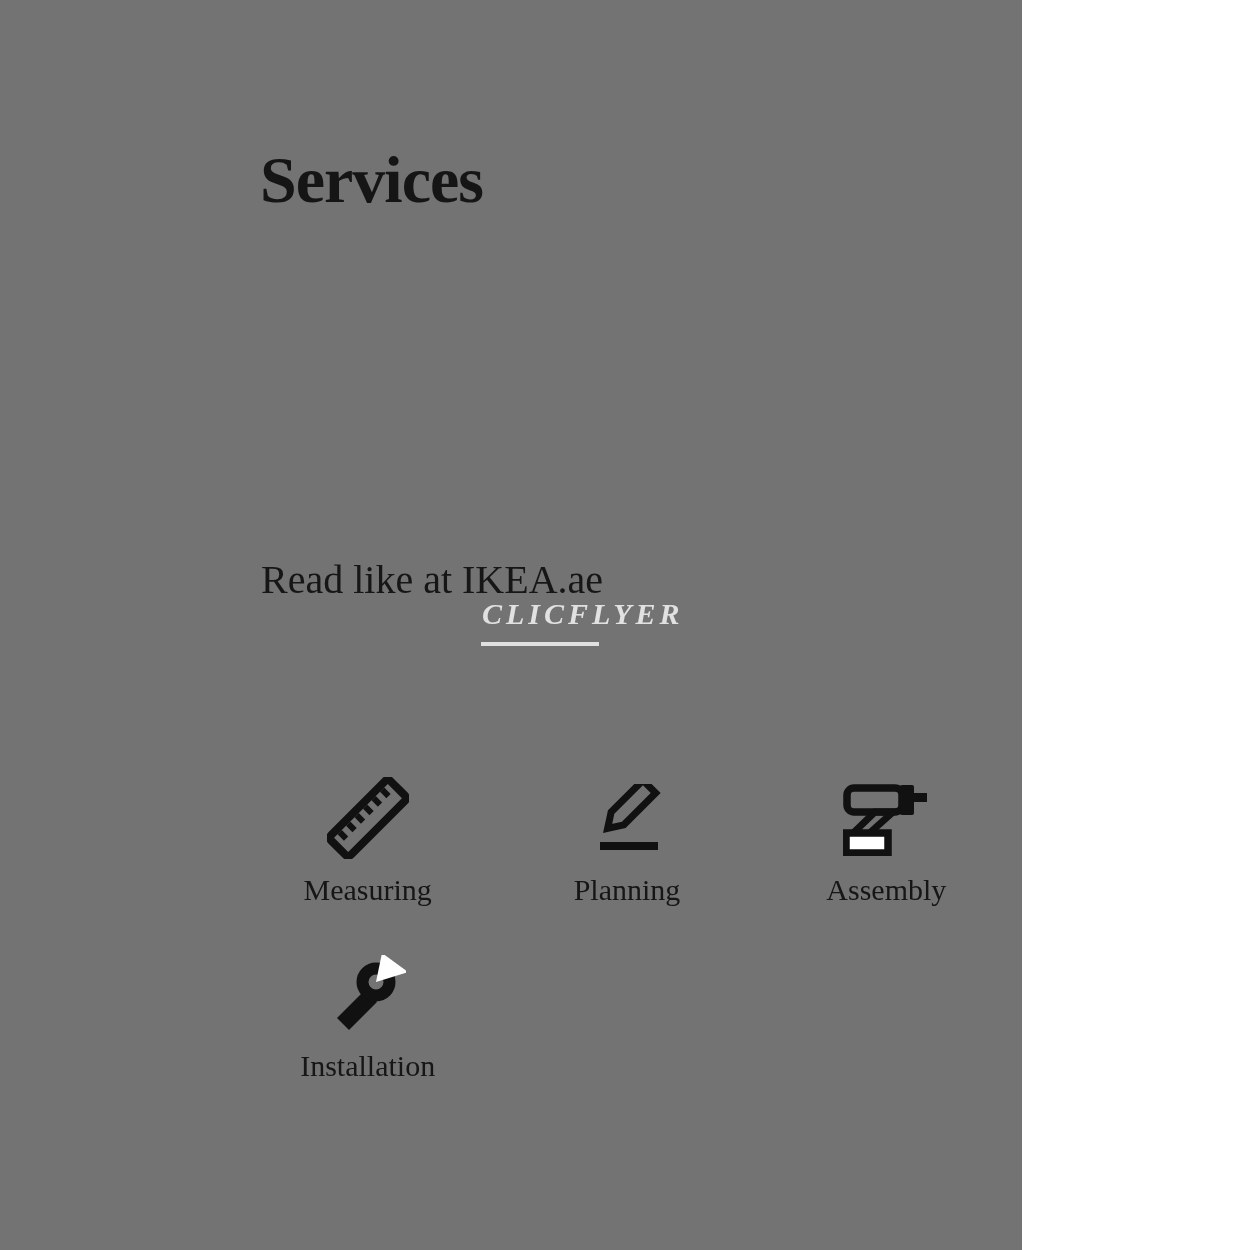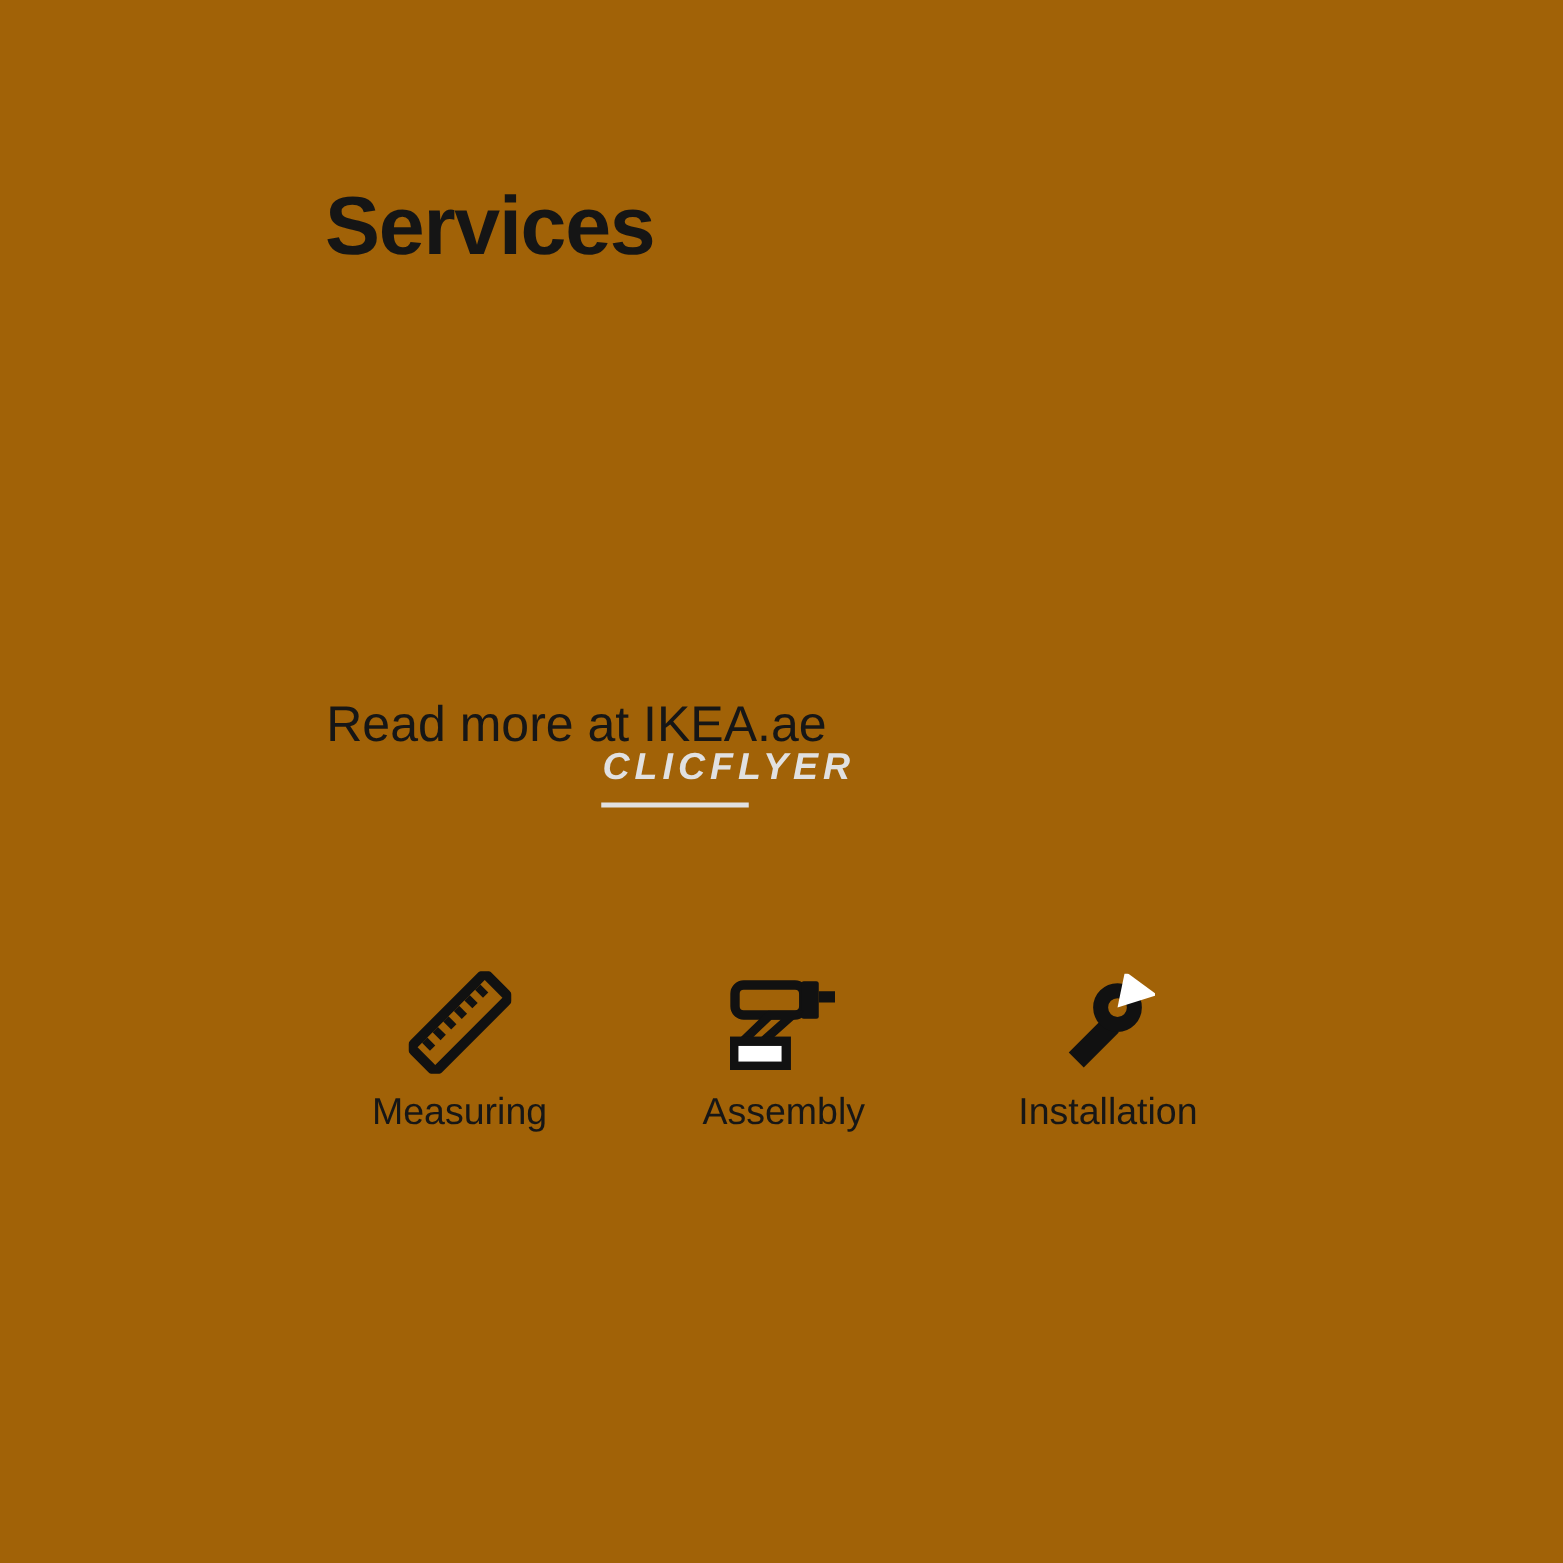--- a/index.html
+++ b/index.html
@@ -1,20 +1,20 @@
 <!DOCTYPE html>
 <html><head>
 <meta charset="utf-8">
 <style>
   html,body { margin:0; padding:0; background:#ffffff; }
   .page {
     position:relative;
-    width:1250px; height:1250px;
-    background:#a16207;
-    font-family:Liberation Sans, sans-serif;
+    width:1022px; height:1250px;
+    background:#737373;
+    font-family:Liberation Serif, serif;
     color:#161616;
     overflow:hidden;
   }
   .title {
     position:absolute; left:260px; top:142px;
     margin:0;
     font-size:66px; font-weight:700; letter-spacing:-1px;
     color:#151515;
   }
   .intro {
@@ -66,21 +66,21 @@
   svg { display:block; }
 </style>
 </head>
 <body>
 
 <div class="page">
 
   <h1 class="title">Services</h1>
 
 
-  <p class="read-more">Read more at IKEA.ae</p>
+  <p class="read-more">Read like at IKEA.ae</p>
 
   <div class="watermark">CLICFLYER</div>
   <div class="watermark-underline"></div>
 
   <div class="services-grid">
 
     <div class="service-cell">
       <span class="service-icon">
         <svg width="82" height="82" viewBox="0 0 82 82">
           <g transform="rotate(-45 41 41)">
@@ -90,20 +90,29 @@
             <rect x="32" y="31" width="6" height="9" fill="#111111"></rect>
             <rect x="44" y="31" width="6" height="9" fill="#111111"></rect>
             <rect x="56" y="31" width="6" height="9" fill="#111111"></rect>
             <rect x="68" y="31" width="6" height="9" fill="#111111"></rect>
           </g>
         </svg>
       </span>
       <div class="service-label">Measuring</div>
     </div>
 
+    <div class="service-cell">
+      <span class="service-icon">
+        <svg width="68" height="68" viewBox="0 0 68 68">
+          <path d="M24,-7 L42,-7 L42,38 L33,52 L24,38 Z" transform="rotate(45 33 26)" fill="none" stroke="#111111" stroke-width="7" stroke-linejoin="miter"></path>
+          <rect x="7" y="58" width="58" height="8" fill="#111111"></rect>
+        </svg>
+      </span>
+      <div class="service-label">Planning</div>
+    </div>
 
 
     <div class="service-cell">
       <span class="service-icon">
         <svg width="86" height="76" viewBox="0 0 86 76">
           <rect x="4" y="8" width="55" height="24" rx="7" fill="none" stroke="#111111" stroke-width="7.5"></rect>
           <rect x="57" y="5" width="14" height="30" rx="2" fill="#111111"></rect>
           <rect x="71" y="13" width="13" height="9" fill="#111111"></rect>
           <polygon points="32,32 50,32 22,57 6,57" fill="none" stroke="#111111" stroke-width="7"></polygon>
           <rect x="3" y="53" width="42" height="20" fill="#ffffff" stroke="#111111" stroke-width="7.5"></rect>

